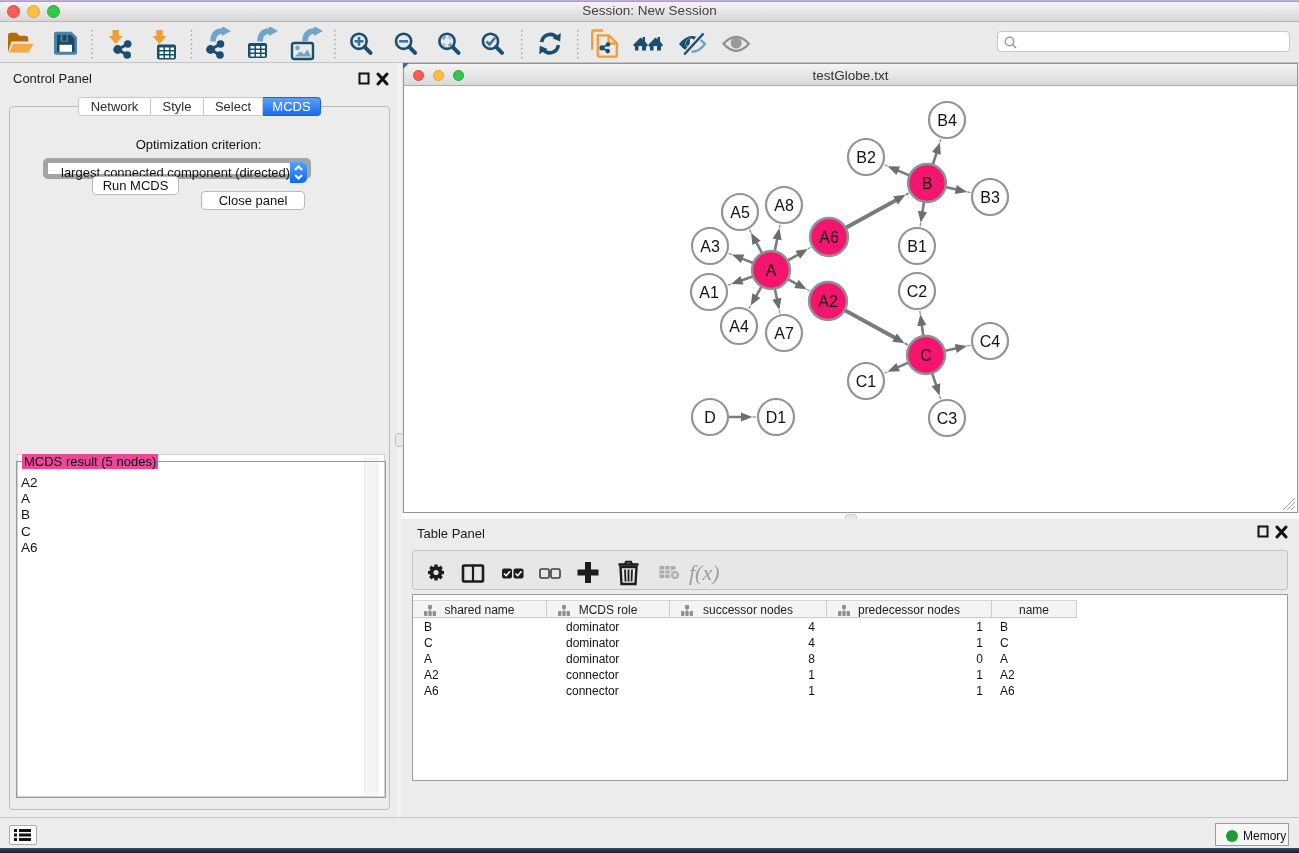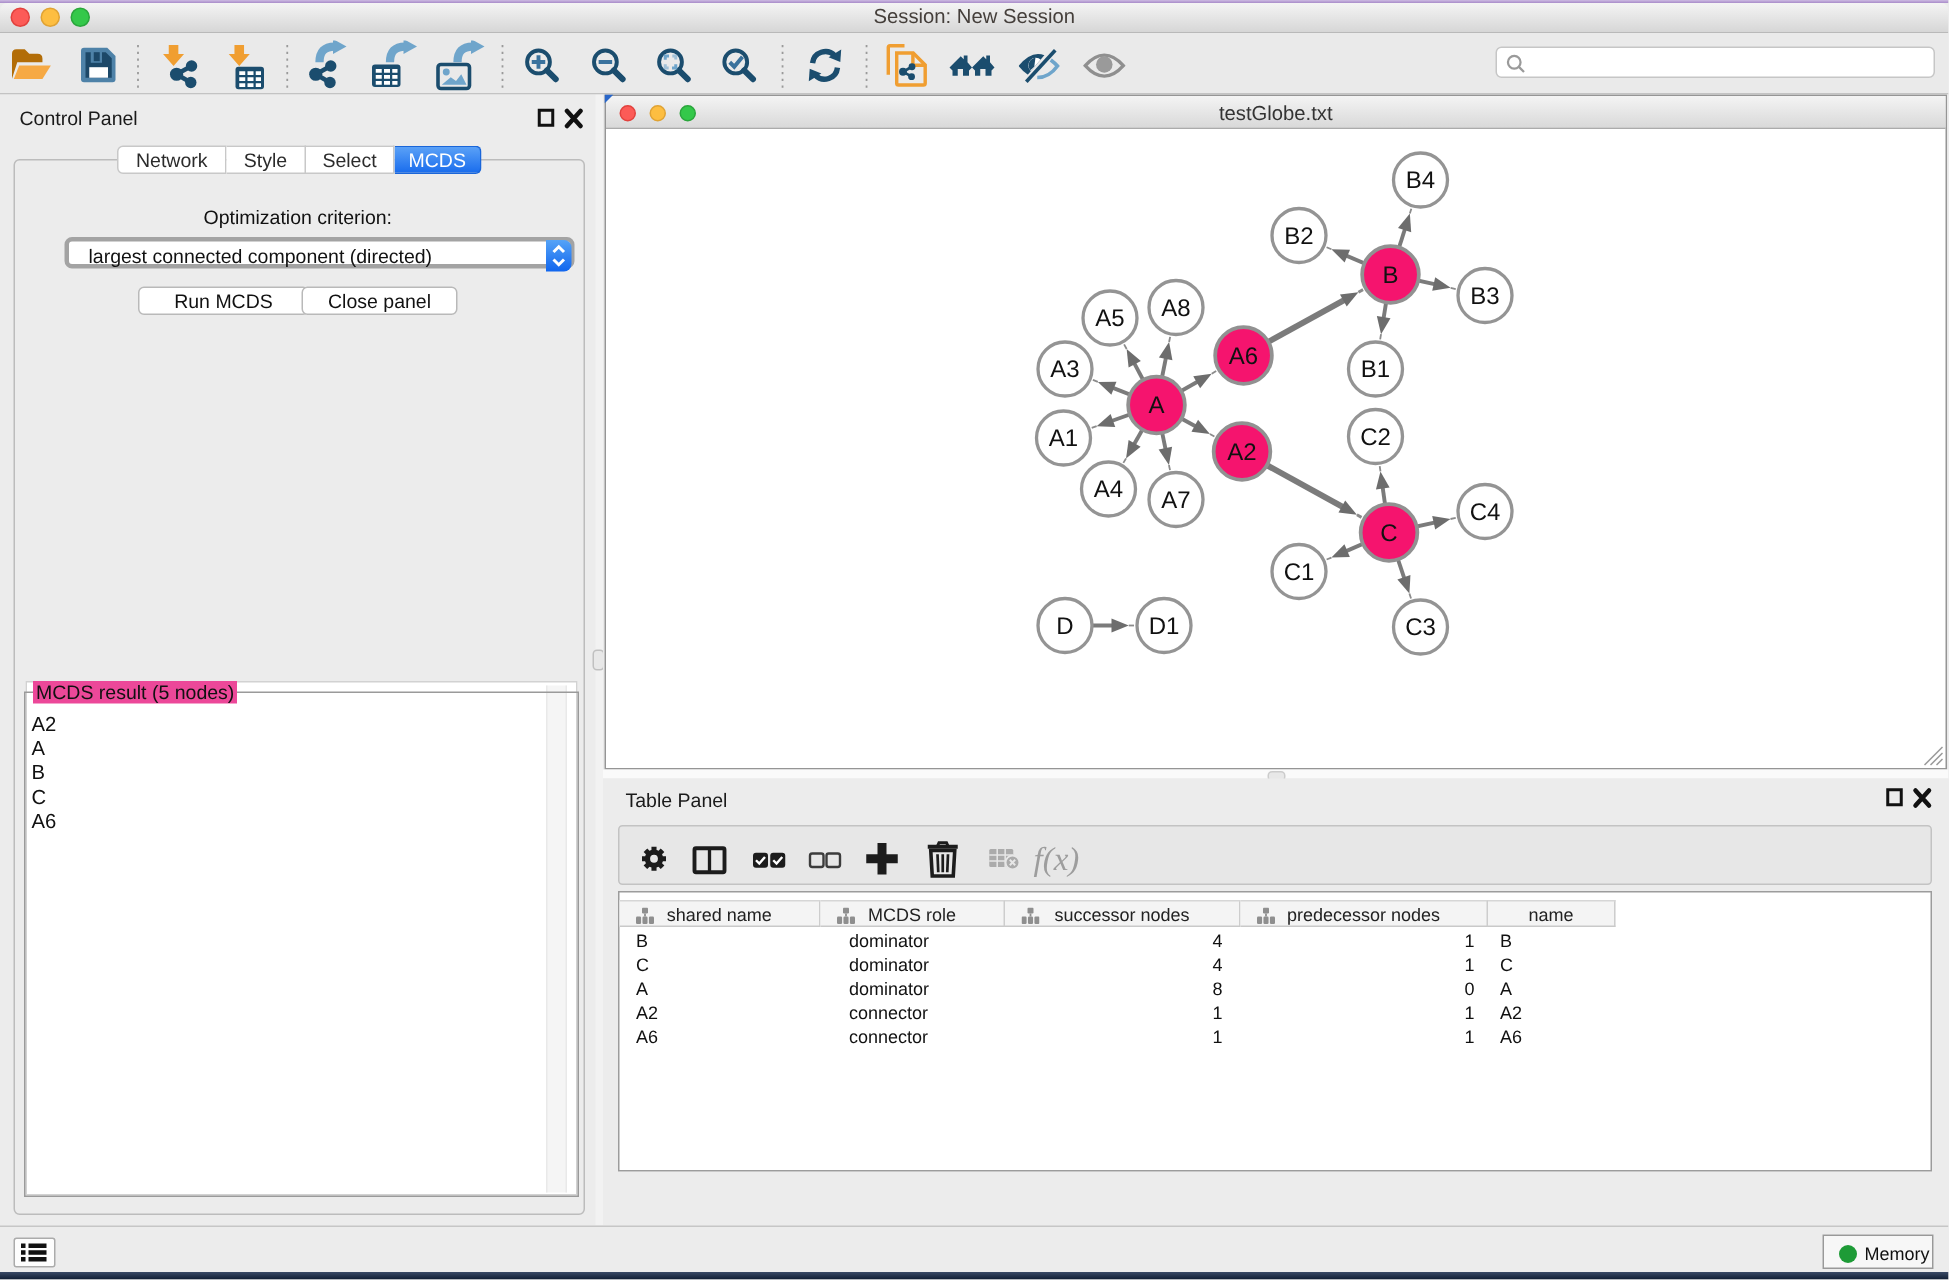--- a/index.html
+++ b/index.html
@@ -38,25 +38,25 @@
 .seg > div:last-child { border-radius:0 4px 4px 0; }
 .seg > div.on { background:linear-gradient(#5aa1f7,#1a6ded); color:#fff; border-color:#1a66d9; }
 
 #cp-tabs { left:78px; top:34px; width:243px; }
 #cp-tabs div:nth-child(1){ width:73px; }
 #cp-tabs div:nth-child(2){ width:53px; }
 #cp-tabs div:nth-child(3){ width:59px; }
 #cp-tabs div:nth-child(4){ width:58px; }
 
 #optlabel { left:0; top:74px; width:397px; text-align:center; font-size:13px; color:#111; }
-#combo { left:43px; top:95px; width:340px; height:21px; background:#fff; border:3px solid #a3a3a3; border-radius:5px; }
+#combo { left:43px; top:95px; width:268px; height:21px; background:#fff; border:5px solid #a3a3a3; border-radius:5px; }
 #combo .txt { left:13px; top:2px; font-size:13px; color:#111; }
 #stepper { right:-1px; top:-1px; width:17px; height:21px; border-radius:0 5px 5px 0; background:linear-gradient(#55a3f7,#1166ee); }
 .btn { height:19px; background:#fff; border:1px solid #b9b9b9; border-radius:4px; font-size:13px; color:#111; text-align:center; line-height:17px; }
-#btn-run { left:92px; top:128px; width:114px; }
+#btn-run { left:92px; top:113px; width:87px; }
 #btn-close { left:201px; top:128px; width:104px; }
 
 #fieldset { left:16px; top:391px; width:370px; height:345px; }
 #fs-list { left:1px; top:0px; width:368px; height:343px; background:#fff; border:1px solid #d2d2d2; }
 #fs-border { left:0px; top:7px; width:370px; height:337px; border:1px solid #9a9a9a; }
 #fs-legend { left:6px; top:0px; background:#ec4899; padding:0 2px; font-size:13px; color:#111; }
 .item { position:absolute; left:5px; font-size:13.5px; color:#111; height:16px; line-height:16px; }
 #fs-scroll { left:346px; top:2px; width:14px; height:338px; background:#f5f5f5; border-left:1px solid #e9e9e9; border-right:1px solid #e9e9e9; }
 
 

